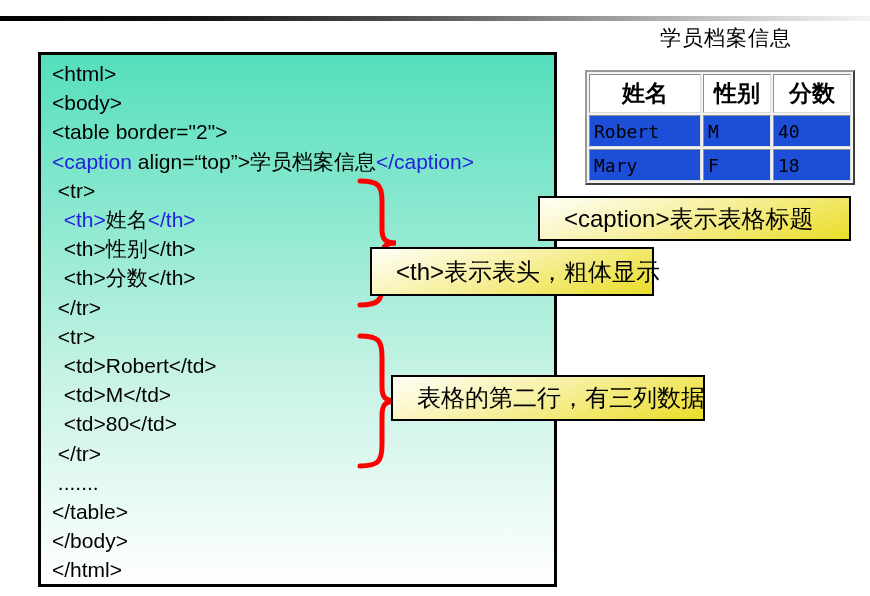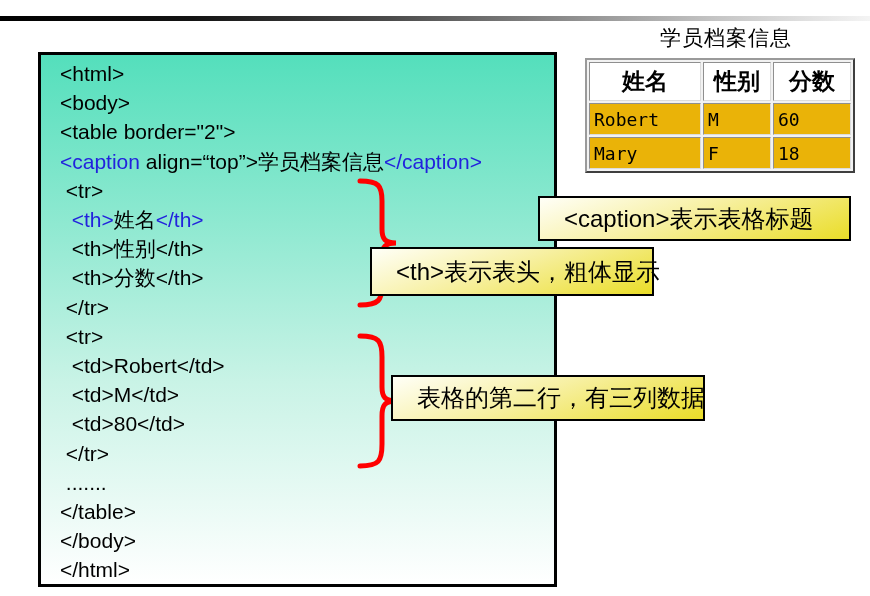--- a/index.html
+++ b/index.html
@@ -12,41 +12,41 @@
     position:absolute;left:0;top:16px;width:870px;height:5px;
     background:linear-gradient(90deg,#000000 0%,#141414 22%,#4c4c4c 45%,#8c8c8c 65%,#c4c4c4 82%,#f4f4f4 100%);
   }
   
   .code-block{
     position:absolute;left:38px;top:52px;width:513px;height:529px;
     border:3px solid #000000;
     background:linear-gradient(180deg,#54dfbc 0%,#8fe9d1 32%,#c9f3e6 62%,#ffffff 100%);
   }
   .code-lines{
-    padding:4px 0 0 19px;
+    padding:4px 0 0 11px;
     font-size:21px;line-height:29.2px;white-space:pre;color:#000;
   }
   
   .preview{position:absolute;left:585px;top:24px;width:282px;}
   .preview-caption{
     text-align:center;font-family:"DejaVu Serif",serif;font-size:21px;color:#000;
-    letter-spacing:1px;margin-bottom:6px;
+    letter-spacing:1px;margin-bottom:18px;
   }
   .preview-table{
     border-spacing:2px;border-collapse:separate;background:#f2f2f2;
     border:2px solid;border-color:#9a9a9a #3f3f3f #3f3f3f #9a9a9a;
     table-layout:fixed;
   }
   .preview-table th{
     border:1px solid;border-color:#8f8f8f #dcdcdc #dcdcdc #8f8f8f;background:#ffffff;
     font-family:"DejaVu Serif",serif;font-weight:bold;font-size:23px;
     padding:3px 4px;text-align:center;height:30px;
   }
   .preview-table td{
-    border:1px solid;border-color:#8f8f8f #dcdcdc #dcdcdc #8f8f8f;background:#eab308;
+    border:1px solid;border-color:#8f8f8f #dcdcdc #dcdcdc #8f8f8f;background:#1d4ed8;
     font-family:"DejaVu Sans Mono","Liberation Mono",monospace;font-size:18px;
     padding:2px 4px;text-align:left;height:26px;
   }
   
   .callout{
     position:absolute;box-sizing:border-box;border:2px solid #000000;
     background:linear-gradient(160deg,#fffff8 0%,#f7f0a2 45%,#eadd28 100%);
     display:flex;align-items:center;
     font-size:24px;color:#000;padding:0 24px;white-space:nowrap;
   }
@@ -82,21 +82,21 @@
         <tr>
             <th>姓名</th>
             <th>性别</th>
             <th>分数</th>
           </tr>
       </thead>
       <tbody>
           <tr>
             <td>Robert</td>
             <td>M</td>
-            <td>60</td>
+            <td>40</td>
           </tr>
           <tr>
             <td>Mary</td>
             <td>F</td>
             <td>18</td>
           </tr>
         </tbody>
     </table>
   </div>
 

